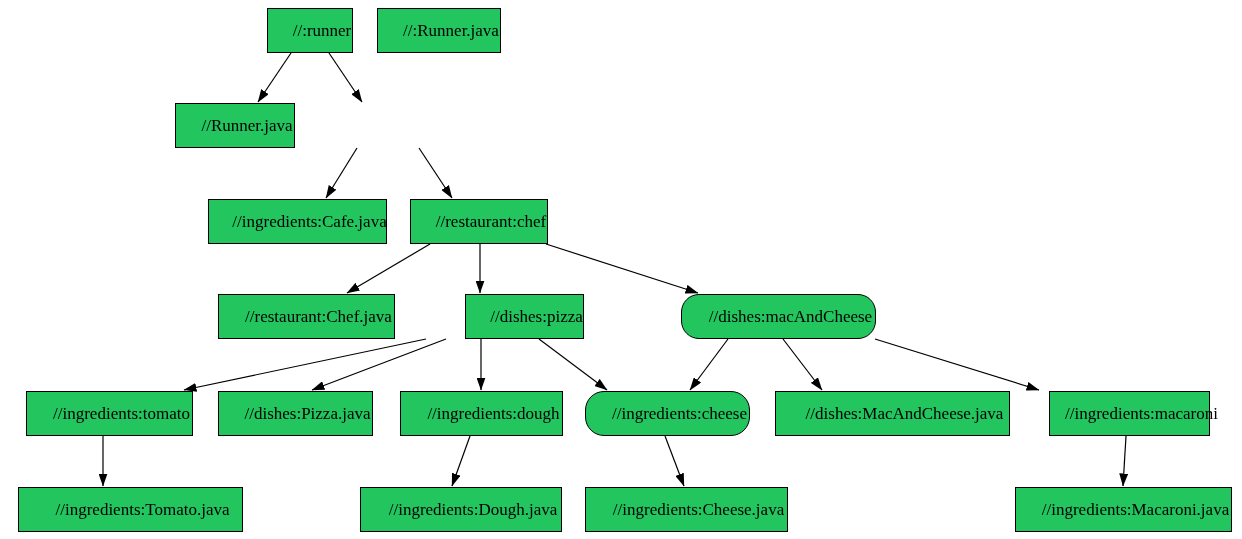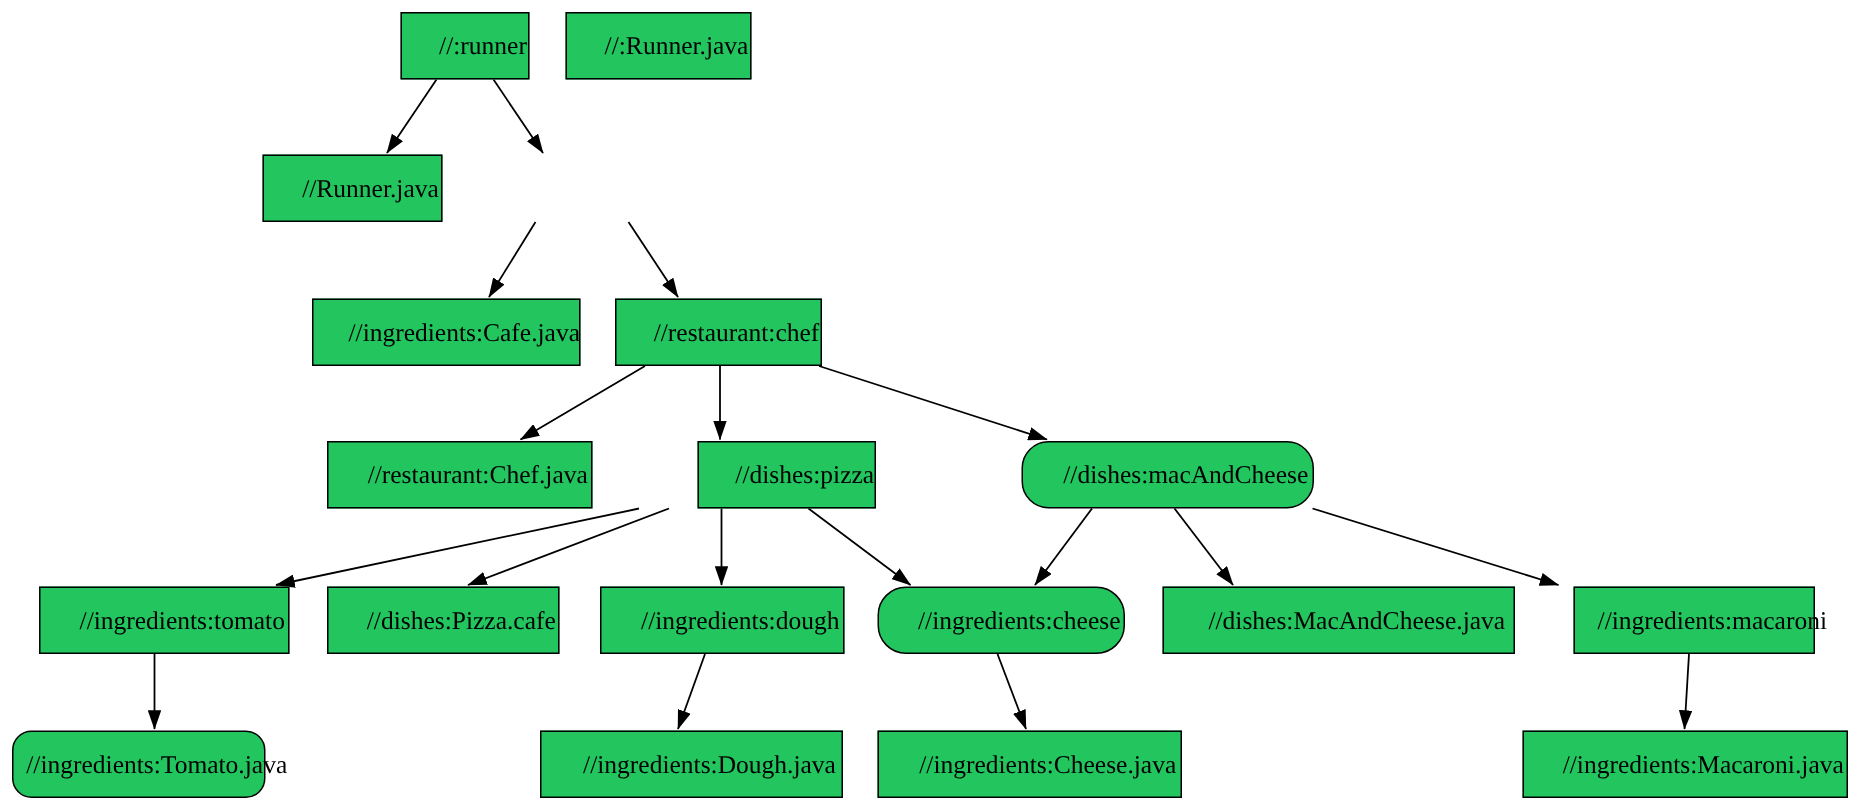--- a/index.html
+++ b/index.html
@@ -81,24 +81,24 @@
   <div class="node" style="left:175px;  top:103px; width:120px;">//Runner.java</div>
 
   <div class="node" style="left:208px;  top:199px; width:179px;">//ingredients:Cafe.java</div>
   <div class="node" style="left:410px;  top:199px; width:138px;">//restaurant:chef</div>
 
   <div class="node" style="left:218px;  top:294px; width:177px;">//restaurant:Chef.java</div>
   <div class="node" style="left:421px;  top:294px; width:119px;margin-left:44px;">//dishes:pizza</div>
   <div class="node" style="left:681px;  top:294px; width:195px;border-radius:18px;">//dishes:macAndCheese</div>
 
   <div class="node" style="left:26px;   top:391px; width:167px;">//ingredients:tomato</div>
-  <div class="node" style="left:218px;  top:391px; width:155px;">//dishes:Pizza.cafe</div>
+  <div class="node" style="left:218px;  top:391px; width:155px;">//dishes:Pizza.java</div>
   <div class="node" style="left:400px;  top:391px; width:163px;">//ingredients:dough</div>
   <div class="node" style="left:585px;  top:391px; width:165px;border-radius:19px;">//ingredients:cheese</div>
   <div class="node" style="left:775px;  top:391px; width:235px;">//dishes:MacAndCheese.java</div>
   <div class="node" style="left:1033px; top:391px; width:161px;margin-left:16px;">//ingredients:macaroni</div>
 
-  <div class="node" style="left:8px;    top:487px; width:169px;border-radius:13px;">//ingredients:Tomato.java</div>
+  <div class="node" style="left:18px;    top:487px; width:225px;">//ingredients:Tomato.java</div>
   <div class="node" style="left:360px;  top:487px; width:202px;">//ingredients:Dough.java</div>
   <div class="node" style="left:585px;  top:487px; width:203px;">//ingredients:Cheese.java</div>
   <div class="node" style="left:1015px; top:487px; width:217px;">//ingredients:Macaroni.java</div>
 
 </div>
 
 </body></html>

